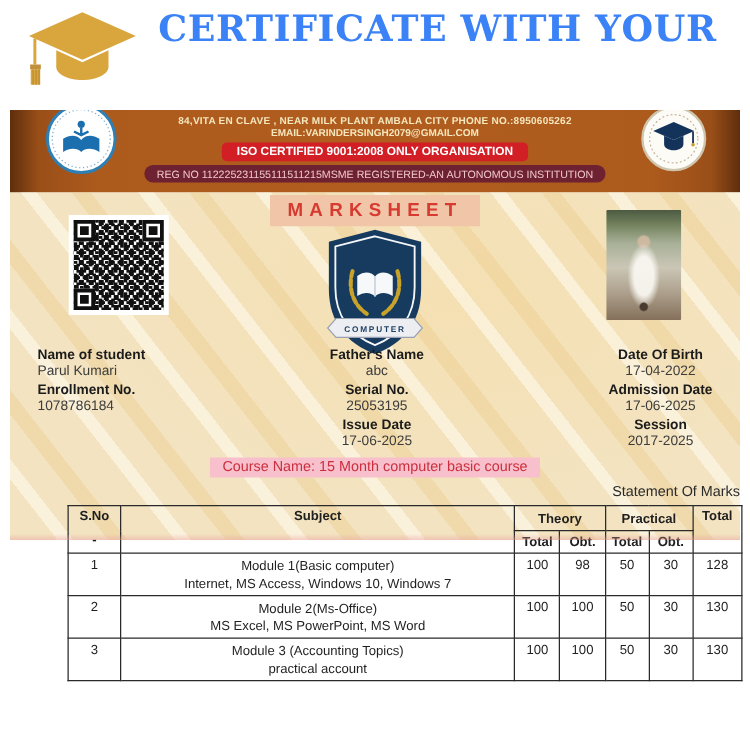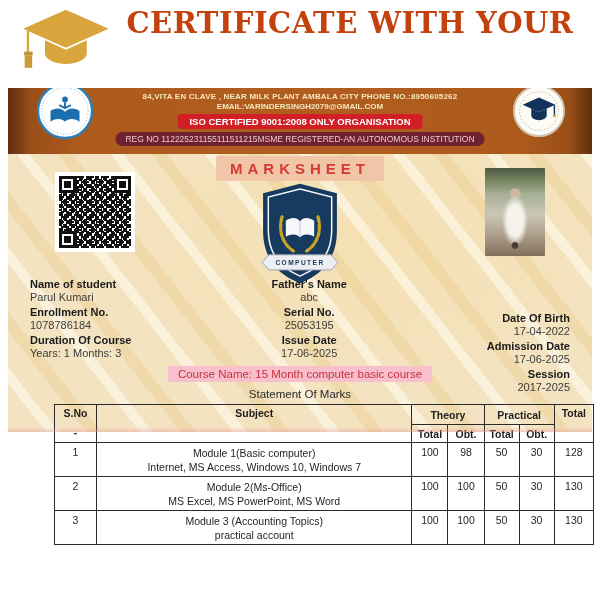--- a/index.html
+++ b/index.html
@@ -4,21 +4,21 @@
 <style>
   * { margin:0; padding:0; box-sizing:border-box; }
   html,body { background:#ffffff; }
   .page { position:relative; width:600px; height:600px; background:#ffffff; overflow:hidden;
           font-family:"Liberation Sans", sans-serif; }
 
   
   .banner { position:absolute; top:0; left:0; right:0; height:88px; background:#ffffff; z-index:3; }
   .cap-icon { position:absolute; left:16px; top:6px; width:96px; height:76px; }
   .banner-text { position:absolute; left:104px; right:4px; top:5px; text-align:center;
-                 font-family:"DejaVu Serif", serif; font-weight:bold; color:#c2410c; }
+                 font-family:"DejaVu Serif", serif; font-weight:bold; color:#3b82f6; }
   .banner-line { font-size:29px; line-height:37px; white-space:nowrap; letter-spacing:0.5px; }
 
   
   .ghost-title { position:absolute; top:77px; left:8px; right:8px; height:11px; overflow:hidden;
                  text-align:center; z-index:2; }
   .ghost-title span { display:inline-block; margin-top:-21px; font-size:30px; font-weight:bold;
                       color:#c4731f; letter-spacing:1px; white-space:nowrap; }
 
   
   .cert { position:absolute; left:8px; right:8px; top:88px; height:344px; }
@@ -66,28 +66,28 @@
   .photo { position:absolute; right:47px; top:14px; width:60px; height:88px; border-radius:1px;
       background:
         radial-gradient(circle 4px at 50% 88%, #4a3b30 0 70%, transparent 100%),
         radial-gradient(ellipse 13px 26px at 50% 60%, rgba(248,246,240,.95) 0 60%, rgba(248,246,240,0) 100%),
         radial-gradient(circle 6px at 50% 29%, #cdb9a0 0 70%, transparent 100%),
         linear-gradient(180deg,#4c5a42 0%,#75835f 14%,#a7b097 30%,#cbc6b6 52%,#b2a693 72%,#84705a 100%); }
 
   
   .details { position:absolute; top:124px; left:22px; right:22px; display:flex; justify-content:space-between;gap:48px; }
   .dcol { font-size:11px; line-height:13px; color:#3c3c3c; }
-  .dcol.center { text-align:center; } .dcol.right { text-align:right;margin-top:34px; }
+  .dcol.center { text-align:center; } .dcol.right { text-align:center; }
   .dpair { margin-bottom:2px; }
   .dlbl { font-weight:bold; color:#1b1b1b; }
   .dval { color:#3c3c3c; }
 
   .course-band { position:absolute; top:212px; left:50%; transform:translateX(-50%);
       background:#f7c0cc; color:#cc2f3e; font-size:11.5px; padding:2px 10px; white-space:nowrap; }
-  .statement { position:absolute; top:234px; left:0; right:0; text-align:center;
+  .statement { position:absolute; top:234px; left:0; right:0; text-align:right;
       font-size:11.5px; color:#2a2a2a; }
 
   
   .marks-table { position:absolute; top:250px; left:22px; right:22px; width:calc(100% - 44px);
       border-collapse:collapse; table-layout:fixed;margin-left:24px; }
   .marks-table th, .marks-table td { border:1.5px solid #2a2a2a; font-size:10.5px; color:#1f1f1f;
       text-align:center; padding:2px; }
   .marks-table th { font-weight:bold; }
   .marks-table thead tr:first-child { height:20px; }
   .marks-table thead tr:last-child  { height:18px; }
@@ -173,24 +173,20 @@
       <div class="details">
         <div class="dcol">
           <div class="dpair">
               <div class="dlbl">Name of student</div>
               <div class="dval">Parul Kumari</div>
             </div>
           <div class="dpair">
               <div class="dlbl">Enrollment No.</div>
               <div class="dval">1078786184</div>
             </div>
-          <div class="dpair">
-              <div class="dlbl">Duration Of Course</div>
-              <div class="dval">Years: 1 Months: 3</div>
-            </div>
         </div>
         <div class="dcol center">
           <div class="dpair">
               <div class="dlbl">Father's Name</div>
               <div class="dval">abc</div>
             </div>
           <div class="dpair">
               <div class="dlbl">Serial No.</div>
               <div class="dval">25053195</div>
             </div>

